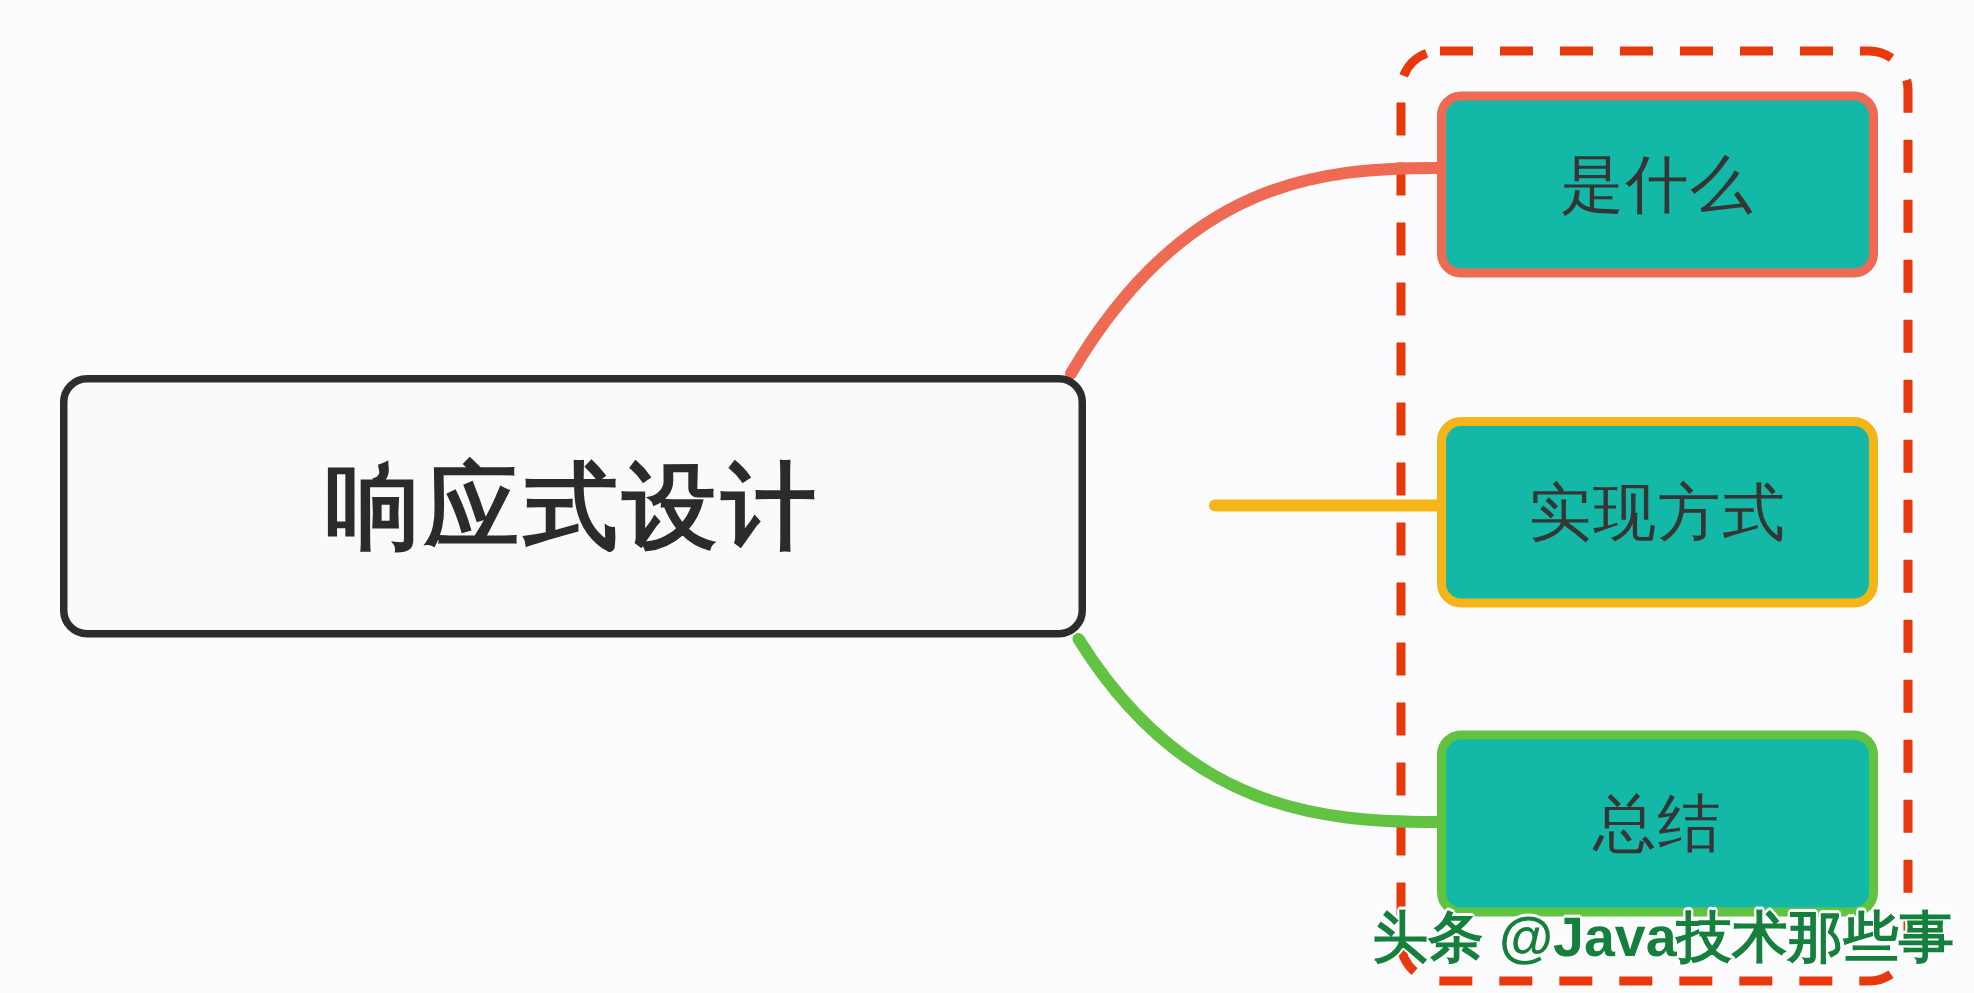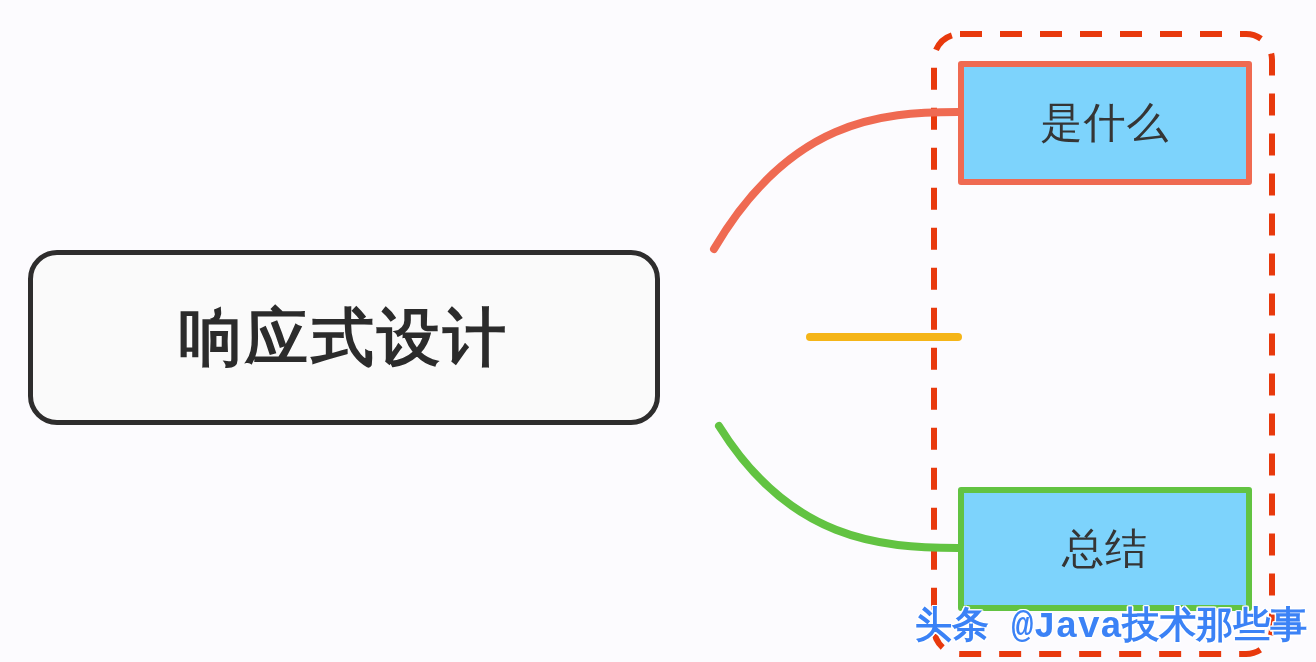--- a/index.html
+++ b/index.html
@@ -22,49 +22,49 @@
     left: 0;
     top: 0;
     width: 1316px;
     height: 662px;
     pointer-events: none;
   }
 
   
   .root-node {
     position: absolute;
-    left: 28px;
+    left: 40px;
     top: 250px;
-    width: 632px;
+    width: 684px;
     height: 175px;
     box-sizing: border-box;
     border: 5px solid #2e2d2d;
-    border-radius: 29px;
+    border-radius: 18px;
     background: #fafafa;
     display: flex;
     align-items: center;
     justify-content: center;
   }
   .root-label {
     font-size: 63px;
     font-weight: bold;
     color: #2b2b2b;
     letter-spacing: 3px;
     line-height: 1;
     font-family: "DejaVu Sans", "Liberation Sans", sans-serif;
   }
 
   
   .child-node {
     position: absolute;
     box-sizing: border-box;
     border-width: 6px;
     border-style: solid;
-    border-radius: 3px;
-    background: #7dd3fc;
+    border-radius: 16px;
+    background: #14b8a6;
     display: flex;
     align-items: center;
     justify-content: center;
   }
   .child-label {
     font-size: 42px;
     font-weight: normal;
     color: #353535;
     letter-spacing: 1px;
     line-height: 1;
@@ -75,24 +75,24 @@
   #node-how   { left: 958px; top: 278px; width: 294px; height: 127px; }
   #node-sum   { left: 958px; top: 487px; width: 294px; height: 124px; text-align: center; }
 
   
   .watermark {
     position: absolute;
     left: 915px;
     top: 600px;
     font-size: 37px;
     font-weight: bold;
-    color: #3b82f6;
+    color: #15803d;
     white-space: nowrap;
     letter-spacing: 0px;
-    font-family: Liberation Mono, monospace;
+    font-family: Liberation Sans, sans-serif;
     text-shadow:
        1.5px 0 0 #ffffff, -1.5px 0 0 #ffffff,
        0 1.5px 0 #ffffff, 0 -1.5px 0 #ffffff,
        1px 1px 0 #ffffff, -1px -1px 0 #ffffff,
        1px -1px 0 #ffffff, -1px 1px 0 #ffffff;
   }
 </style>
 </head>
 <body>
 
@@ -110,20 +110,23 @@
   </svg>
 
   <div class="root-node">
     <span class="root-label">响应式设计</span>
   </div>
 
   <div id="node-what" class="child-node" style="border-color:#ef6a52;">
     <span class="child-label">是什么</span>
   </div>
 
+  <div id="node-how" class="child-node" style="border-color:#f5b518;">
+    <span class="child-label">实现方式</span>
+  </div>
 
   <div id="node-sum" class="child-node" style="border-color:#62c342;">
     <span class="child-label">总结</span>
   </div>
 
   <div class="watermark">头条 @Java技术那些事</div>
 
 </div>
 
 </body></html>

